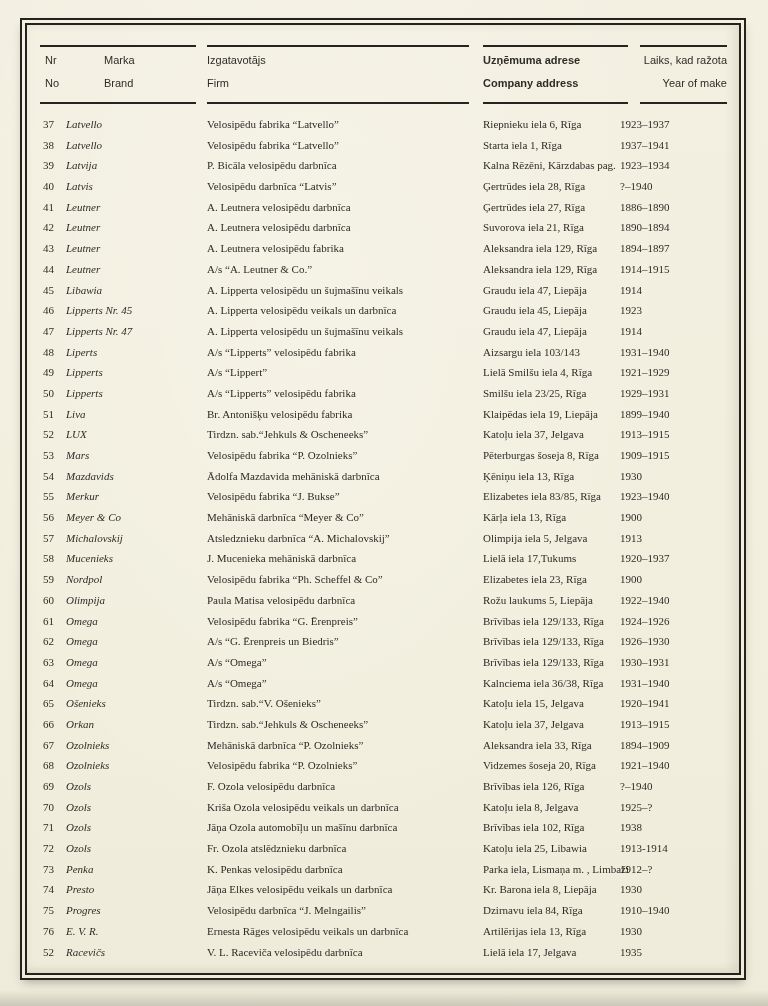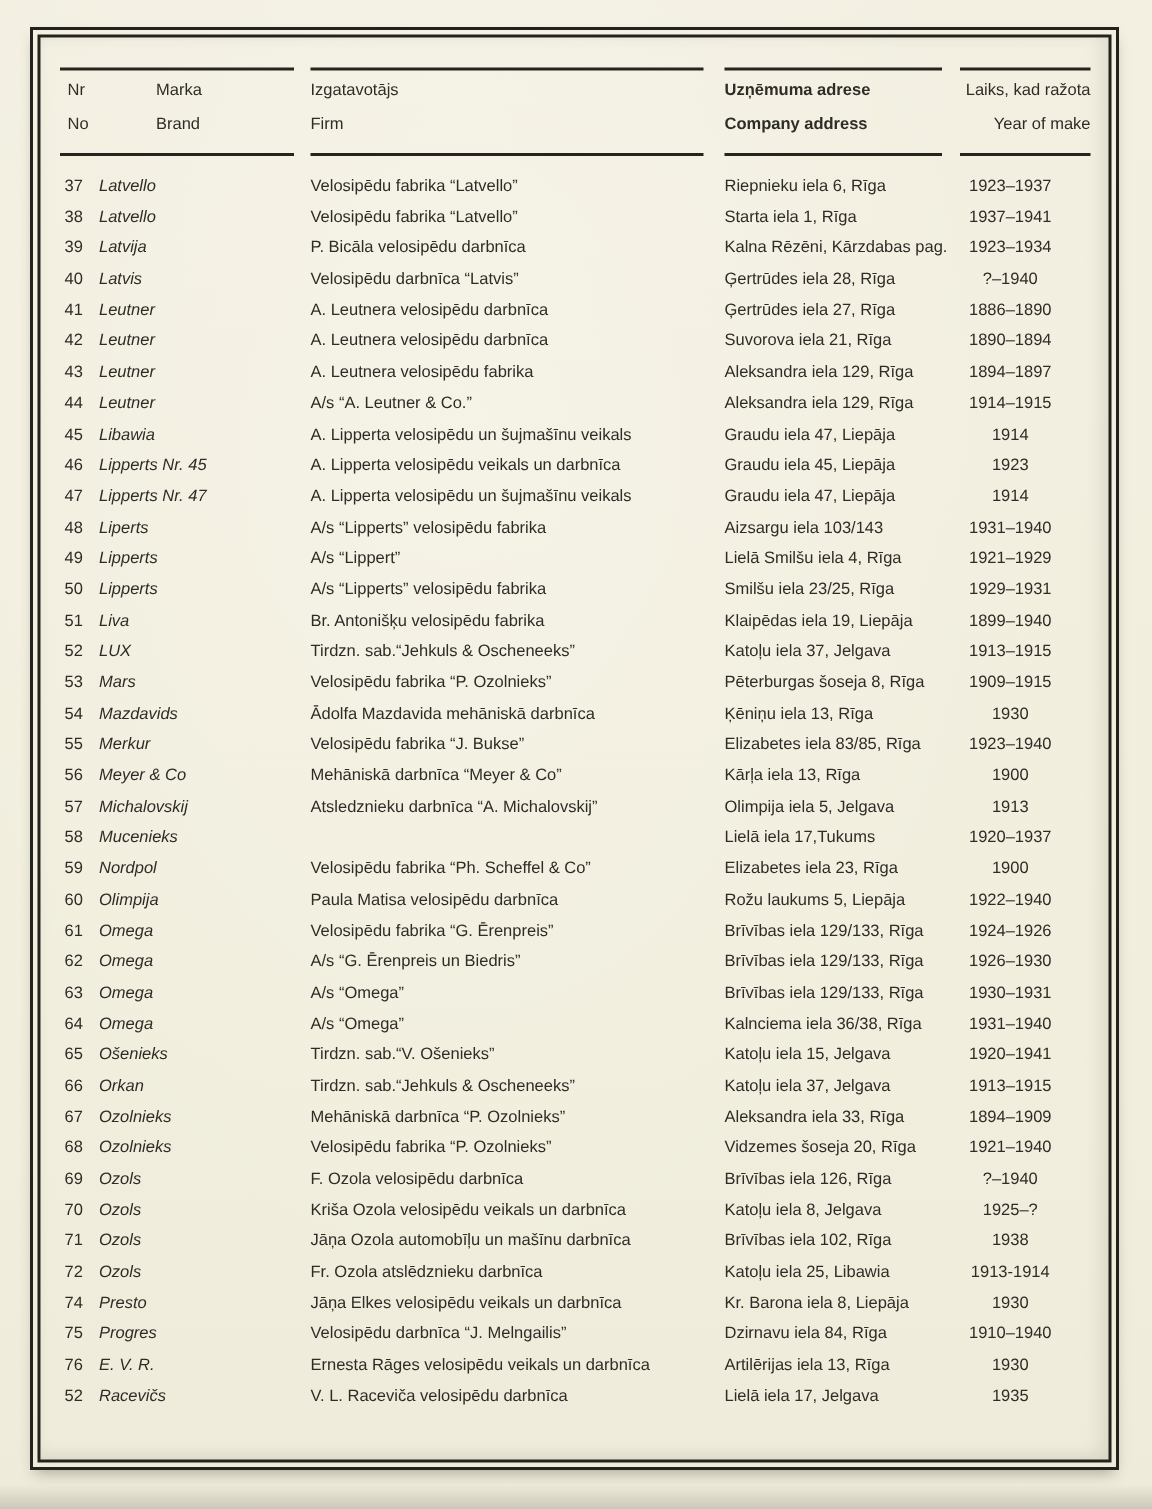--- a/index.html
+++ b/index.html
@@ -41,28 +41,28 @@
   .rule.bottom{top:102px;}
   .hlabel{position:absolute;height:16px;line-height:16px;white-space:nowrap;}
   .hrow1{top:52px;}
   .hrow2{top:75px;}
   .hx-nr{left:45px;}
   .hx-marka{left:68px;padding-left:36px;}
   .hx-firm{left:207px;}
   .hx-addr{left:483px;font-weight:bold;}
   .hx-year{left:640px;width:87px;text-align:right;}
   .hx-year.right{text-align:right;}
-  .rows{position:absolute;left:0;top:114px;width:768px;}
+  .rows{position:absolute;left:0;top:114px;width:768px;font-family:Liberation Serif, serif;}
   .row{position:relative;height:20.7px;}
   .c{position:absolute;top:0;height:20.7px;line-height:20.7px;white-space:nowrap;}
   .c.nr{left:43px;}
   .c.brand{left:66px;font-style:italic;}
   .c.firm{left:207px;}
   .c.addr{left:483px;}
-  .c.years{left:620px;width:107px;text-align:center;}
+  .c.years{left:620px;width:107px;text-align:left;}
 </style>
 </head>
 <body>
 
 <div class="page">
 
   <div class="frame-outer">
     <div class="frame-inner"></div>
   </div>
 
@@ -254,20 +254,21 @@
     <div class="c nr">57</div>
     <div class="c brand">Michalovskij</div>
     <div class="c firm">Atsledznieku darbnīca “A. Michalovskij”</div>
     <div class="c addr">Olimpija iela 5, Jelgava</div>
     <div class="c years">1913</div>
   </div>
 
   <div class="row">
     <div class="c nr">58</div>
     <div class="c brand">Mucenieks</div>
+    <div class="c firm">J. Mucenieka mehāniskā darbnīca</div>
     <div class="c addr">Lielā iela 17,Tukums</div>
     <div class="c years">1920–1937</div>
   </div>
 
   <div class="row">
     <div class="c nr">59</div>
     <div class="c brand">Nordpol</div>
     <div class="c firm">Velosipēdu fabrika “Ph. Scheffel &amp; Co”</div>
     <div class="c addr">Elizabetes iela 23, Rīga</div>
     <div class="c years">1900</div>
@@ -370,20 +371,27 @@
   </div>
 
   <div class="row">
     <div class="c nr">72</div>
     <div class="c brand">Ozols</div>
     <div class="c firm">Fr. Ozola atslēdznieku darbnīca</div>
     <div class="c addr">Katoļu iela 25, Libawia</div>
     <div class="c years">1913-1914</div>
   </div>
 
+  <div class="row">
+    <div class="c nr">73</div>
+    <div class="c brand">Penka</div>
+    <div class="c firm">K. Penkas velosipēdu darbnīca</div>
+    <div class="c addr">Parka iela, Lismaņa m. , Limbaži</div>
+    <div class="c years">1912–?</div>
+  </div>
 
   <div class="row">
     <div class="c nr">74</div>
     <div class="c brand">Presto</div>
     <div class="c firm">Jāņa Elkes velosipēdu veikals un darbnīca</div>
     <div class="c addr">Kr. Barona iela 8, Liepāja</div>
     <div class="c years">1930</div>
   </div>
 
   <div class="row">

